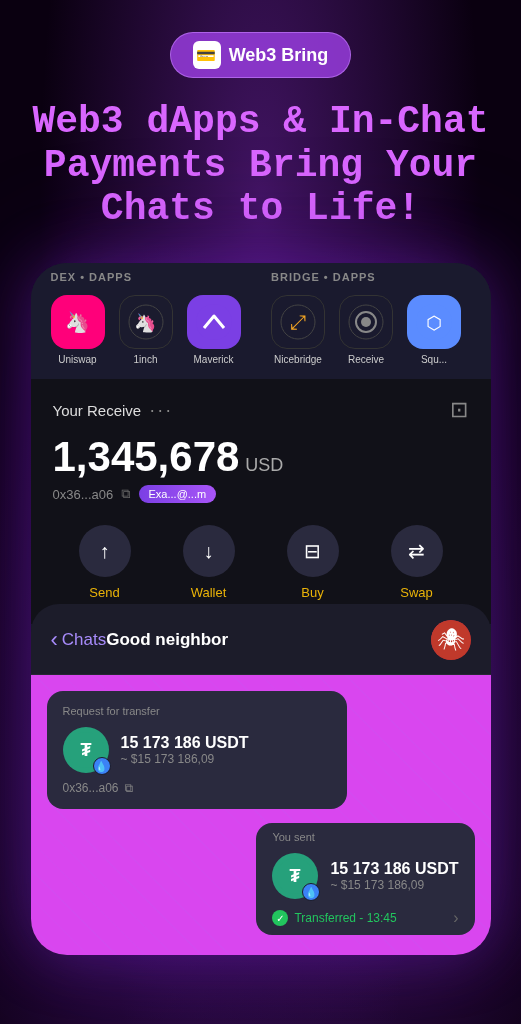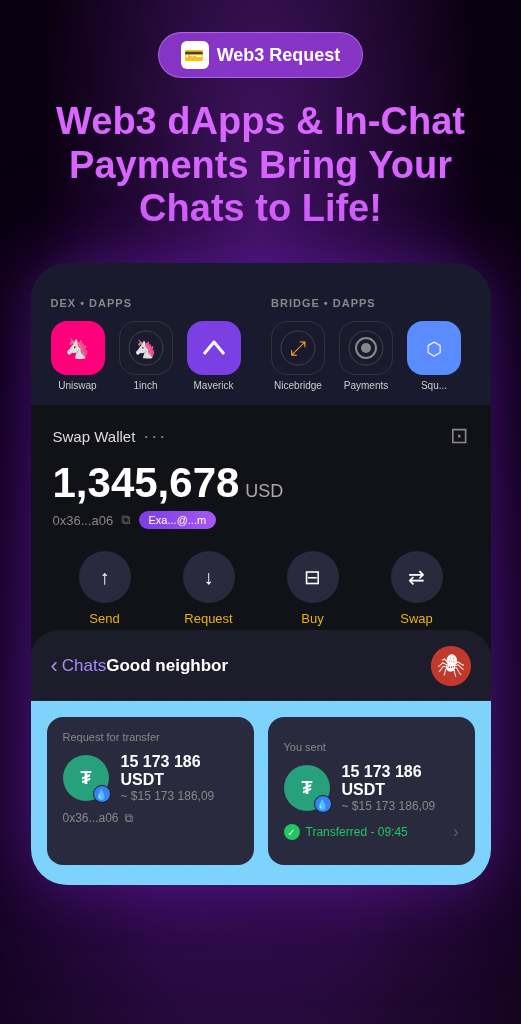--- a/index.html
+++ b/index.html
@@ -64,36 +64,37 @@
 
     
     .hero-headline {
       color: #d966ff;
       font-size: 38px;
       font-weight: 800;
       text-align: center;
       line-height: 1.15;
       padding: 0 30px;
       margin-bottom: 32px;
+      font-family: Liberation Mono, monospace;
     }
 
     
     .phone-mockup {
       width: 460px;
       background: #1a1a2e;
       border-radius: 36px;
       overflow: hidden;
       box-shadow: 0 0 60px rgba(120,40,200,0.4), 0 0 120px rgba(80,0,140,0.3);
       position: relative;
     }
 
     
     .dapps-section {
       background: #1a1a2e;
-      padding: 34px 20px 14px;
+      padding: 8px 20px 14px;
       display: flex;
       gap: 21px;
     }
 
     .dapps-column {
       flex: 1;
     }
 
     .dapps-label {
       color: #888;
@@ -286,23 +287,23 @@
       align-items: center;
       justify-content: center;
       font-size: 22px;
       overflow: hidden;
     }
 
     
     .chat-messages {
       padding: 16px 16px 20px;
       display: flex;
-      flex-direction: row;
+      flex-direction: column;
       gap: 14px;
-      background: #7dd3fc;
+      background: #d946ef;
       position: relative;
     }
 
     
     .chat-bg-pattern {
       position: absolute;
       top: 0; left: 0; right: 0; bottom: 0;
       opacity: 0.06;
       background-image: repeating-linear-gradient(
         45deg,
@@ -385,21 +386,21 @@
       margin-top: 8px;
       display: flex;
       align-items: center;
       gap: 6px;
     }
 
     
     .sent-card {
       background: #2a2a3e;
       border-radius: 16px;
-      padding: 24px 16px;
+      padding: 8px 16px;
       max-width: 300px;
       align-self: flex-end;
       position: relative;
       z-index: 1;
     }
 
     .sent-label {
       color: #888;
       font-size: 11px;
       margin-bottom: 10px;
@@ -439,21 +440,21 @@
   </style>
 </head>
 <body>
 
 <div class="bg-glow"></div>
 
 <div class="page-content">
 
   <div class="badge-pill">
     <div class="badge-icon">💳</div>
-    <span class="badge-text">Web3 Request</span>
+    <span class="badge-text">Web3 Bring</span>
   </div>
 
   <div class="hero-headline">Web3 dApps &amp; In-Chat Payments Bring Your Chats to Life!</div>
 
   <div class="phone-mockup">
 
     <div class="dapps-section">
 
       <div class="dapps-column">
         <div class="dapps-label">DEX • DAPPS</div>
@@ -509,21 +510,21 @@
           </div>
 
           <div class="dapp-item">
             <div class="dapp-icon stargate">
               <svg width="36" height="36" viewBox="0 0 36 36">
                 <circle cx="18" cy="18" r="17" fill="#1a1a2e" stroke="#444"></circle>
                 <circle cx="18" cy="18" r="10" fill="none" stroke="#888" stroke-width="2"></circle>
                 <circle cx="18" cy="18" r="5" fill="#888"></circle>
               </svg>
             </div>
-            <span class="dapp-name">Payments</span>
+            <span class="dapp-name">Receive</span>
           </div>
 
           <div class="dapp-item">
             <div class="dapp-icon squ">
               <svg width="36" height="36" viewBox="0 0 36 36">
                 <circle cx="18" cy="18" r="18" fill="#5b8cff"></circle>
                 <text x="18" y="25" text-anchor="middle" font-size="18" fill="white">⬡</text>
               </svg>
             </div>
             <span class="dapp-name">Squ...</span>
@@ -531,21 +532,21 @@
 
         </div>
       </div>
 
     </div>
 
     <div class="wallet-section">
 
       <div class="wallet-header">
         <div class="wallet-title-row">
-          <span>Swap Wallet</span>
+          <span>Your Receive</span>
           <span class="wallet-dots">···</span>
         </div>
         <span class="wallet-scan-icon">⊡</span>
       </div>
 
       <div class="wallet-amount">
         <span>1,345,678</span><span class="currency">USD</span>
       </div>
 
       <div class="wallet-address-row">
@@ -556,21 +557,21 @@
 
       <div class="wallet-actions">
 
         <div class="wallet-action">
           <div class="action-circle">↑</div>
           <span class="action-label">Send</span>
         </div>
 
         <div class="wallet-action">
           <div class="action-circle">↓</div>
-          <span class="action-label">Request</span>
+          <span class="action-label">Wallet</span>
         </div>
 
         <div class="wallet-action">
           <div class="action-circle">⊟</div>
           <span class="action-label">Buy</span>
         </div>
 
         <div class="wallet-action">
           <div class="action-circle">⇄</div>
           <span class="action-label">Swap</span>
@@ -632,21 +633,21 @@
               <div class="tether-badge">💧</div>
             </div>
             <div class="transfer-amounts">
               <span class="transfer-main">15 173 186 USDT</span>
               <span class="transfer-sub">~ $15 173 186,09</span>
             </div>
           </div>
           <div class="transferred-row">
             <div class="transferred-badge">
               <div class="check-circle">✓</div>
-              <span>Transferred - 09:45</span>
+              <span>Transferred - 13:45</span>
             </div>
             <span class="chevron-right">›</span>
           </div>
         </div>
 
       </div>
     </div>
 
   </div>
 

